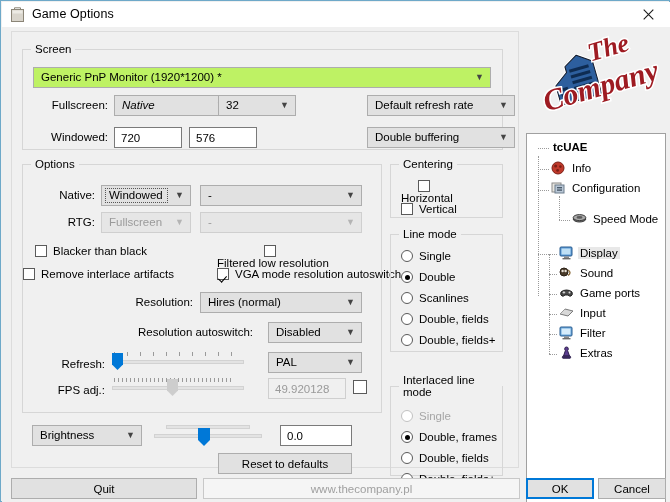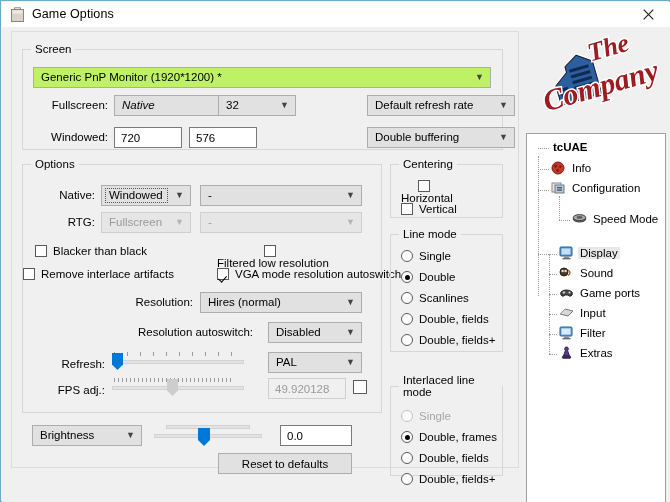--- a/index.html
+++ b/index.html
@@ -549,15 +549,29 @@
         <span class="ico">
           <svg width="15" height="14" viewBox="0 0 15 14">
             <path d="M7.5 1 q1.8 0 1.8 1.8 Q9.3 4 8.6 4.6 L10.5 10 H4.5 L6.4 4.6 Q5.7 4 5.7 2.8 Q5.7 1 7.5 1Z" fill="#5b3d8f" stroke="#2e1f4d"></path>
             <rect x="3.4" y="10.2" width="8.2" height="2" rx="0.6" fill="#3b2a63" stroke="#2e1f4d"></rect>
           </svg>
         </span>
         <span class="tlabel">Extras</span>
       </div>
     </div>
 
+    <div class="botbar">
+      <div class="btn" style="left:9px;top:8px;width:186px;height:21px;">
+        <span>Quit</span>
+      </div>
+      <div class="btn flat" style="left:201px;top:8px;width:317px;height:21px;">
+        <span>www.thecompany.pl</span>
+      </div>
+      <div class="btn def" style="left:524px;top:8px;width:68px;height:21px;">
+        <span>OK</span>
+      </div>
+      <div class="btn" style="left:596px;top:8px;width:68px;height:21px;">
+        <span>Cancel</span>
+      </div>
+    </div>
 
   </div>
 </div>
 
 </body></html>

